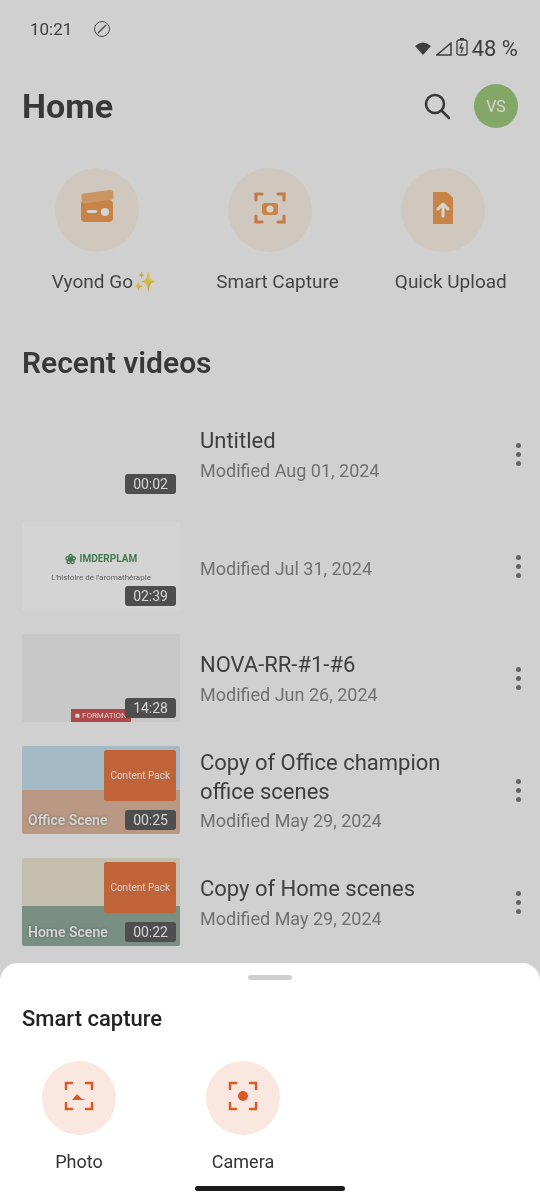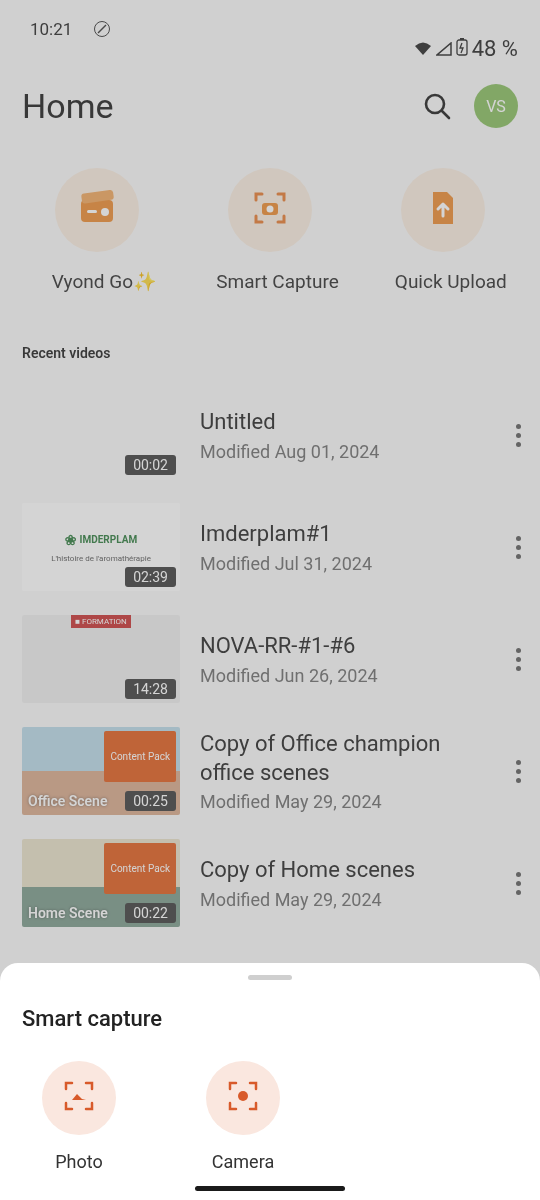--- a/index.html
+++ b/index.html
@@ -37,21 +37,21 @@
   }
 
   
   .header {
     display: flex;
     align-items: center;
     padding: 36px 22px 0 22px;
   }
   .header-title {
     font-size: 34px;
-    font-weight: 400;
+    font-weight: 700;
     color: #1a1a1a;
     flex: 1;
   }
   .search-icon {
     width: 30px; height: 30px;
     margin-right: 22px;
   }
   .avatar {
     width: 44px; height: 44px;
     border-radius: 50%;
@@ -81,21 +81,21 @@
     display:flex; align-items:center; justify-content:center;
   }
   .action-label {
     font-size: 19px;
     color: #2a2a2a;
     margin-left: 15px;
   }
 
   
   .section-title {
-    font-size: 14px;
+    font-size: 30px;
     font-weight: 600;
     color: #1a1a1a;
     padding: 42px 22px 18px 22px;
   }
 
   
   .video-list { padding: 0 0 0 22px; }
   .video-row {
     display:flex;
     align-items: center;
@@ -153,21 +153,21 @@
     width: 24px;
     display:flex; flex-direction:column; align-items:center; gap:4px;
     padding: 8px;
   }
   .kebab span {
     width:5px;height:5px;border-radius:50%;background:#5a5a5a;
   }
 
   
   .thumb-imderplam { background:#fff; text-align:center; font-size:10px; color:#2a7a3a; width:100%; height:100%; display:flex; flex-direction:column; align-items:center; justify-content:center;}
-  .thumb-nova { background:#eee; width:100%; height:100%; display:flex; align-items:flex-start; justify-content:center;}
+  .thumb-nova { background:#eee; width:100%; height:100%; display:flex; align-items:flex-end; justify-content:center;}
   .thumb-office { background:linear-gradient(#b9d9e8,#b9d9e8 50%, #d7a88a 50%); width:100%; height:100%; }
   .thumb-home { background:linear-gradient(#e8e0c8,#e8e0c8 55%, #7a9a8a 55%); width:100%; height:100%; }
 
   
   .scrim {
     position:absolute;
     inset:0;
     background: rgba(120,120,120,0.32);
   }
 
@@ -331,21 +331,20 @@
         <div class="thumb-imderplam">
           <div style="font-weight:bold;display:flex;align-items:center;gap:3px;">
               <span style="color:#2a7a3a;font-size:14px;">❀</span>
               <span>IMDERPLAM</span>
             </div>
           <div style="font-size:8px;color:#555;margin-top:6px;">L'histoire de l'aromathérapie</div>
         </div>
         <span class="duration">02:39</span>
       </div>
       <div class="video-info">
-        <div class="video-title">Imderplam#1</div>
         <div class="video-sub">Modified Jul 31, 2024</div>
       </div>
       <div class="kebab">
           <span></span>
           <span></span>
           <span></span>
         </div>
     </div>
 
     <div class="video-row">

